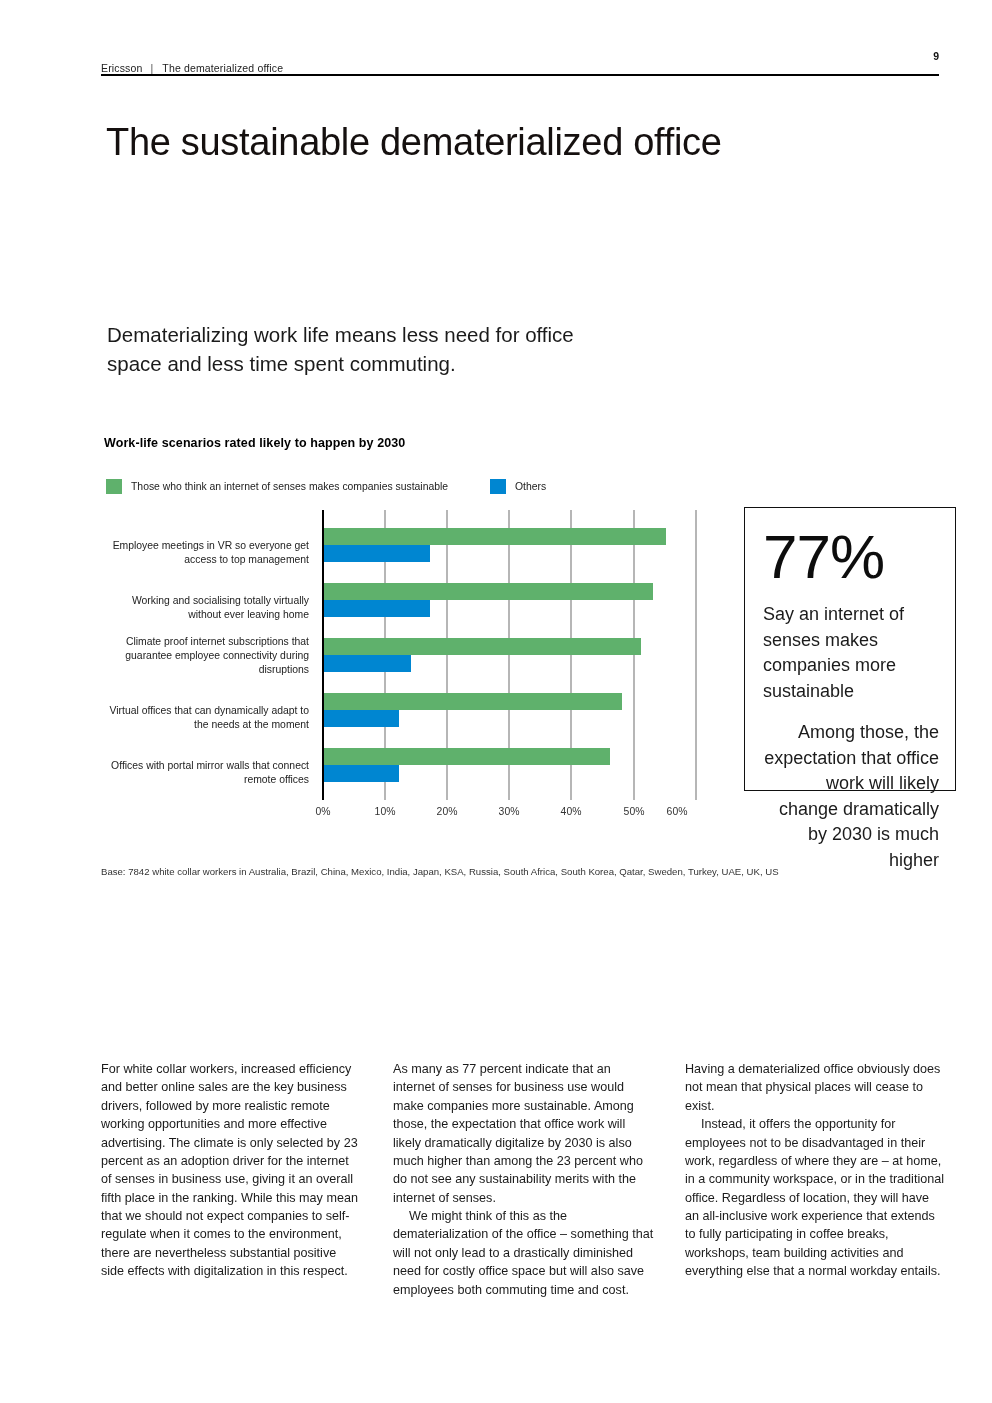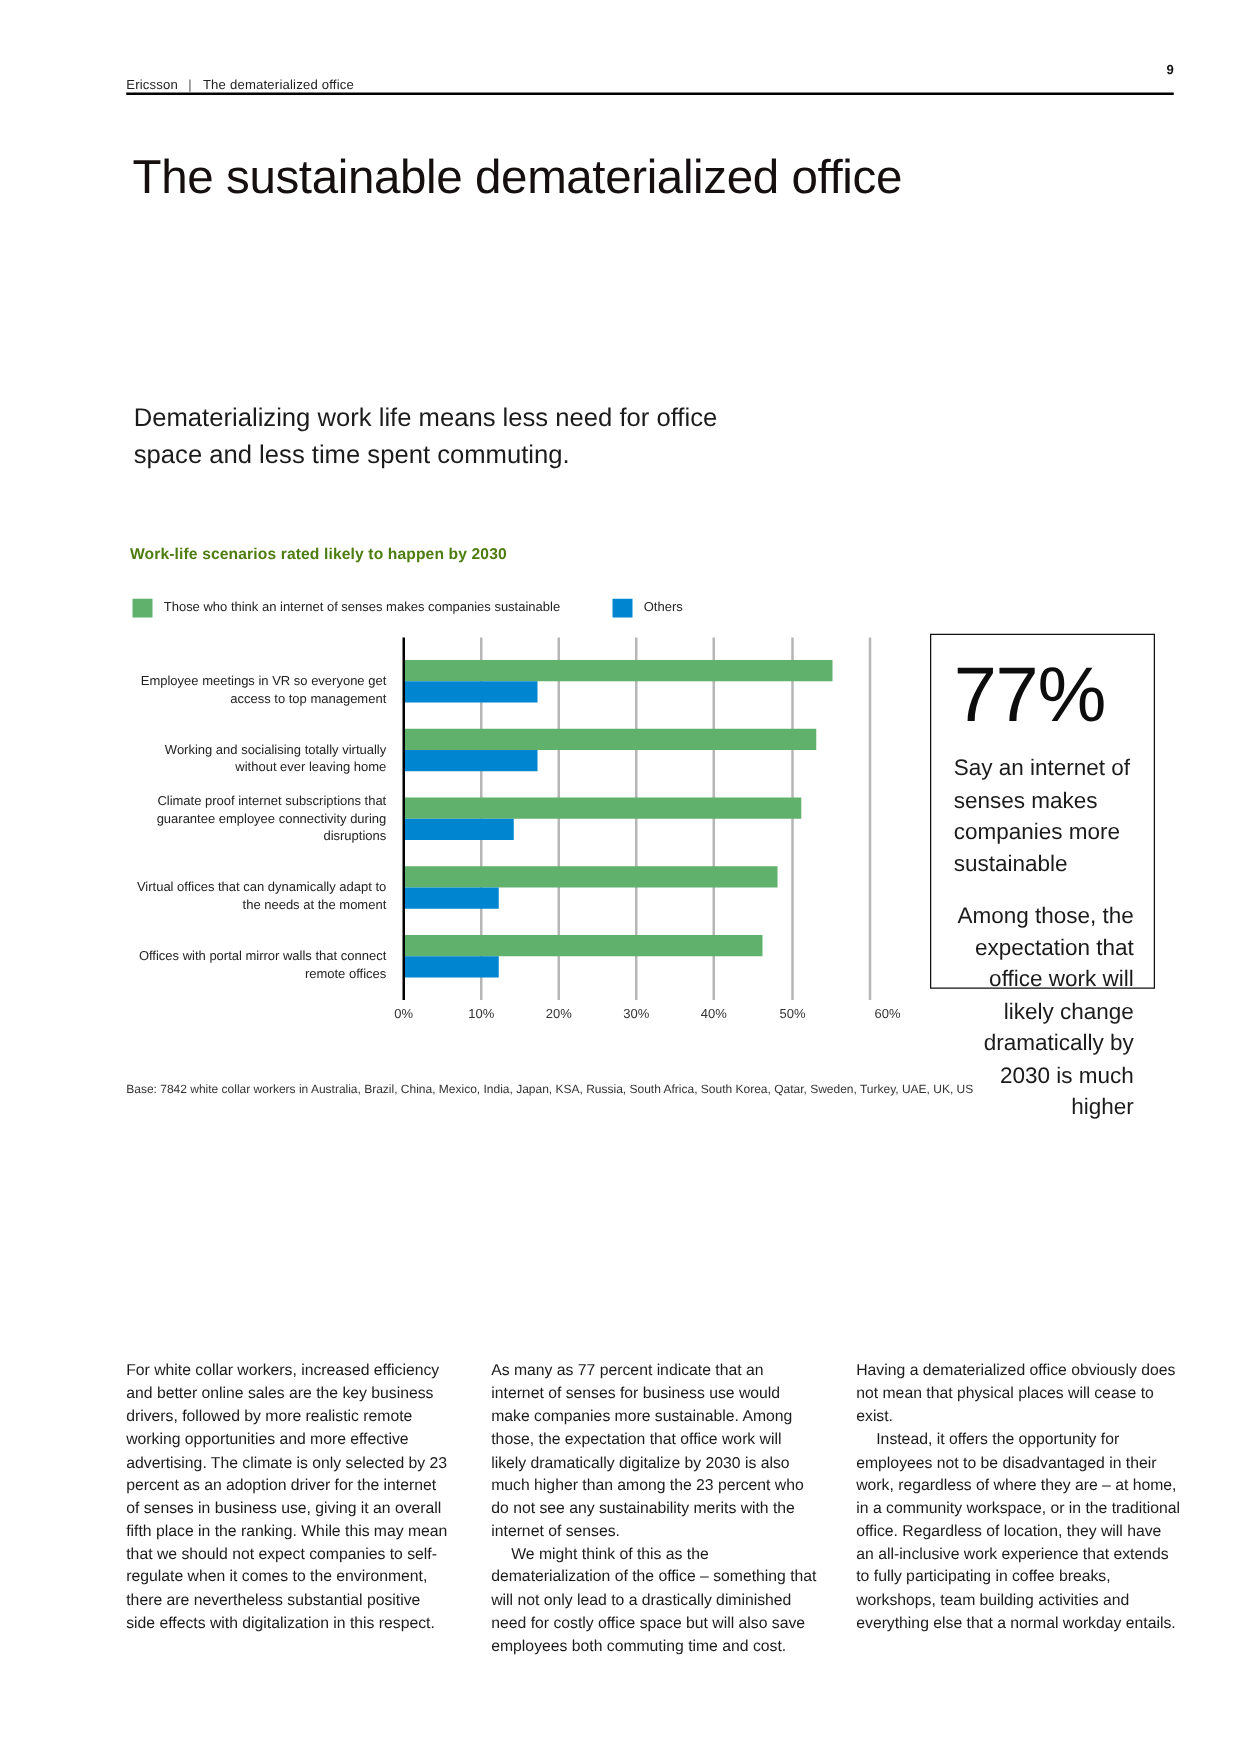--- a/index.html
+++ b/index.html
@@ -91,21 +91,21 @@
     width: 845px;
     height: 450px;
   }
   #chart-title {
     position: absolute;
     left: 3px;
     top: 0;
     font-size: 12.5px;
     font-weight: 700;
     letter-spacing: .1px;
-    color: #4d7c0f;
+    color: #000000;
   }
 
   
   #chart-legend {
     position: absolute;
     left: 3px;
     top: 42px;
     height: 16px;
   }
   .legend-entry {
@@ -188,21 +188,21 @@
     font-size: 10.4px;
     line-height: 1.33;
     color: #222;
   }
 
   
   #callout {
     position: absolute;
     left: 643px;
     top: 71px;
-    width: 180px;
+    width: 212px;
     height: 284px;
     border: 1.4px solid #111;
     box-sizing: border-box;
     padding: 18px 16px 0 18px;
   }
   #callout-figure {
     font-size: 62px;
     font-weight: 300;
     line-height: 1.0;
     letter-spacing: -1px;
@@ -228,21 +228,20 @@
   }
 
   
   #body-columns {
     position: absolute;
     left: 101px;
     top: 1060px;
     width: 845px;
     display: flex;
     gap: 31px;
-    margin-top: 27px;
   }
   .body-col {
     width: 261px;
     font-size: 12.6px;
     line-height: 1.46;
     color: #1b1b1b;
   }
   .body-col p { margin: 0; }
   .body-col p.indent { text-indent: 16px; }
 </style>
@@ -318,21 +317,21 @@
         <span class="bar green" style="width: 285.967px; background: rgb(95, 177, 108);"></span>
         <span class="bar blue" style="width: 74.6px; background: rgb(0, 134, 209);"></span>
       </div>
 
       <div class="tick-label" style="left:1px;">0%</div>
       <div class="tick-label" style="left:63px;">10%</div>
       <div class="tick-label" style="left:125px;">20%</div>
       <div class="tick-label" style="left:187px;">30%</div>
       <div class="tick-label" style="left:249px;">40%</div>
       <div class="tick-label" style="left:312px;">50%</div>
-      <div class="tick-label" style="left:388px;">60%</div>
+      <div class="tick-label" style="left:355px;">60%</div>
     </div>
 
     <div id="callout">
       <div id="callout-figure">77%</div>
       <div class="callout-text">Say an internet of senses makes companies more sustainable</div>
       <div class="callout-text second">Among those, the expectation that office work will likely change dramatically by 2030 is much higher</div>
     </div>
   </div>
 
   <div id="base-note">Base: 7842 white collar workers in Australia, Brazil, China, Mexico, India, Japan, KSA, Russia, South Africa, South Korea, Qatar, Sweden, Turkey, UAE, UK, US</div>

